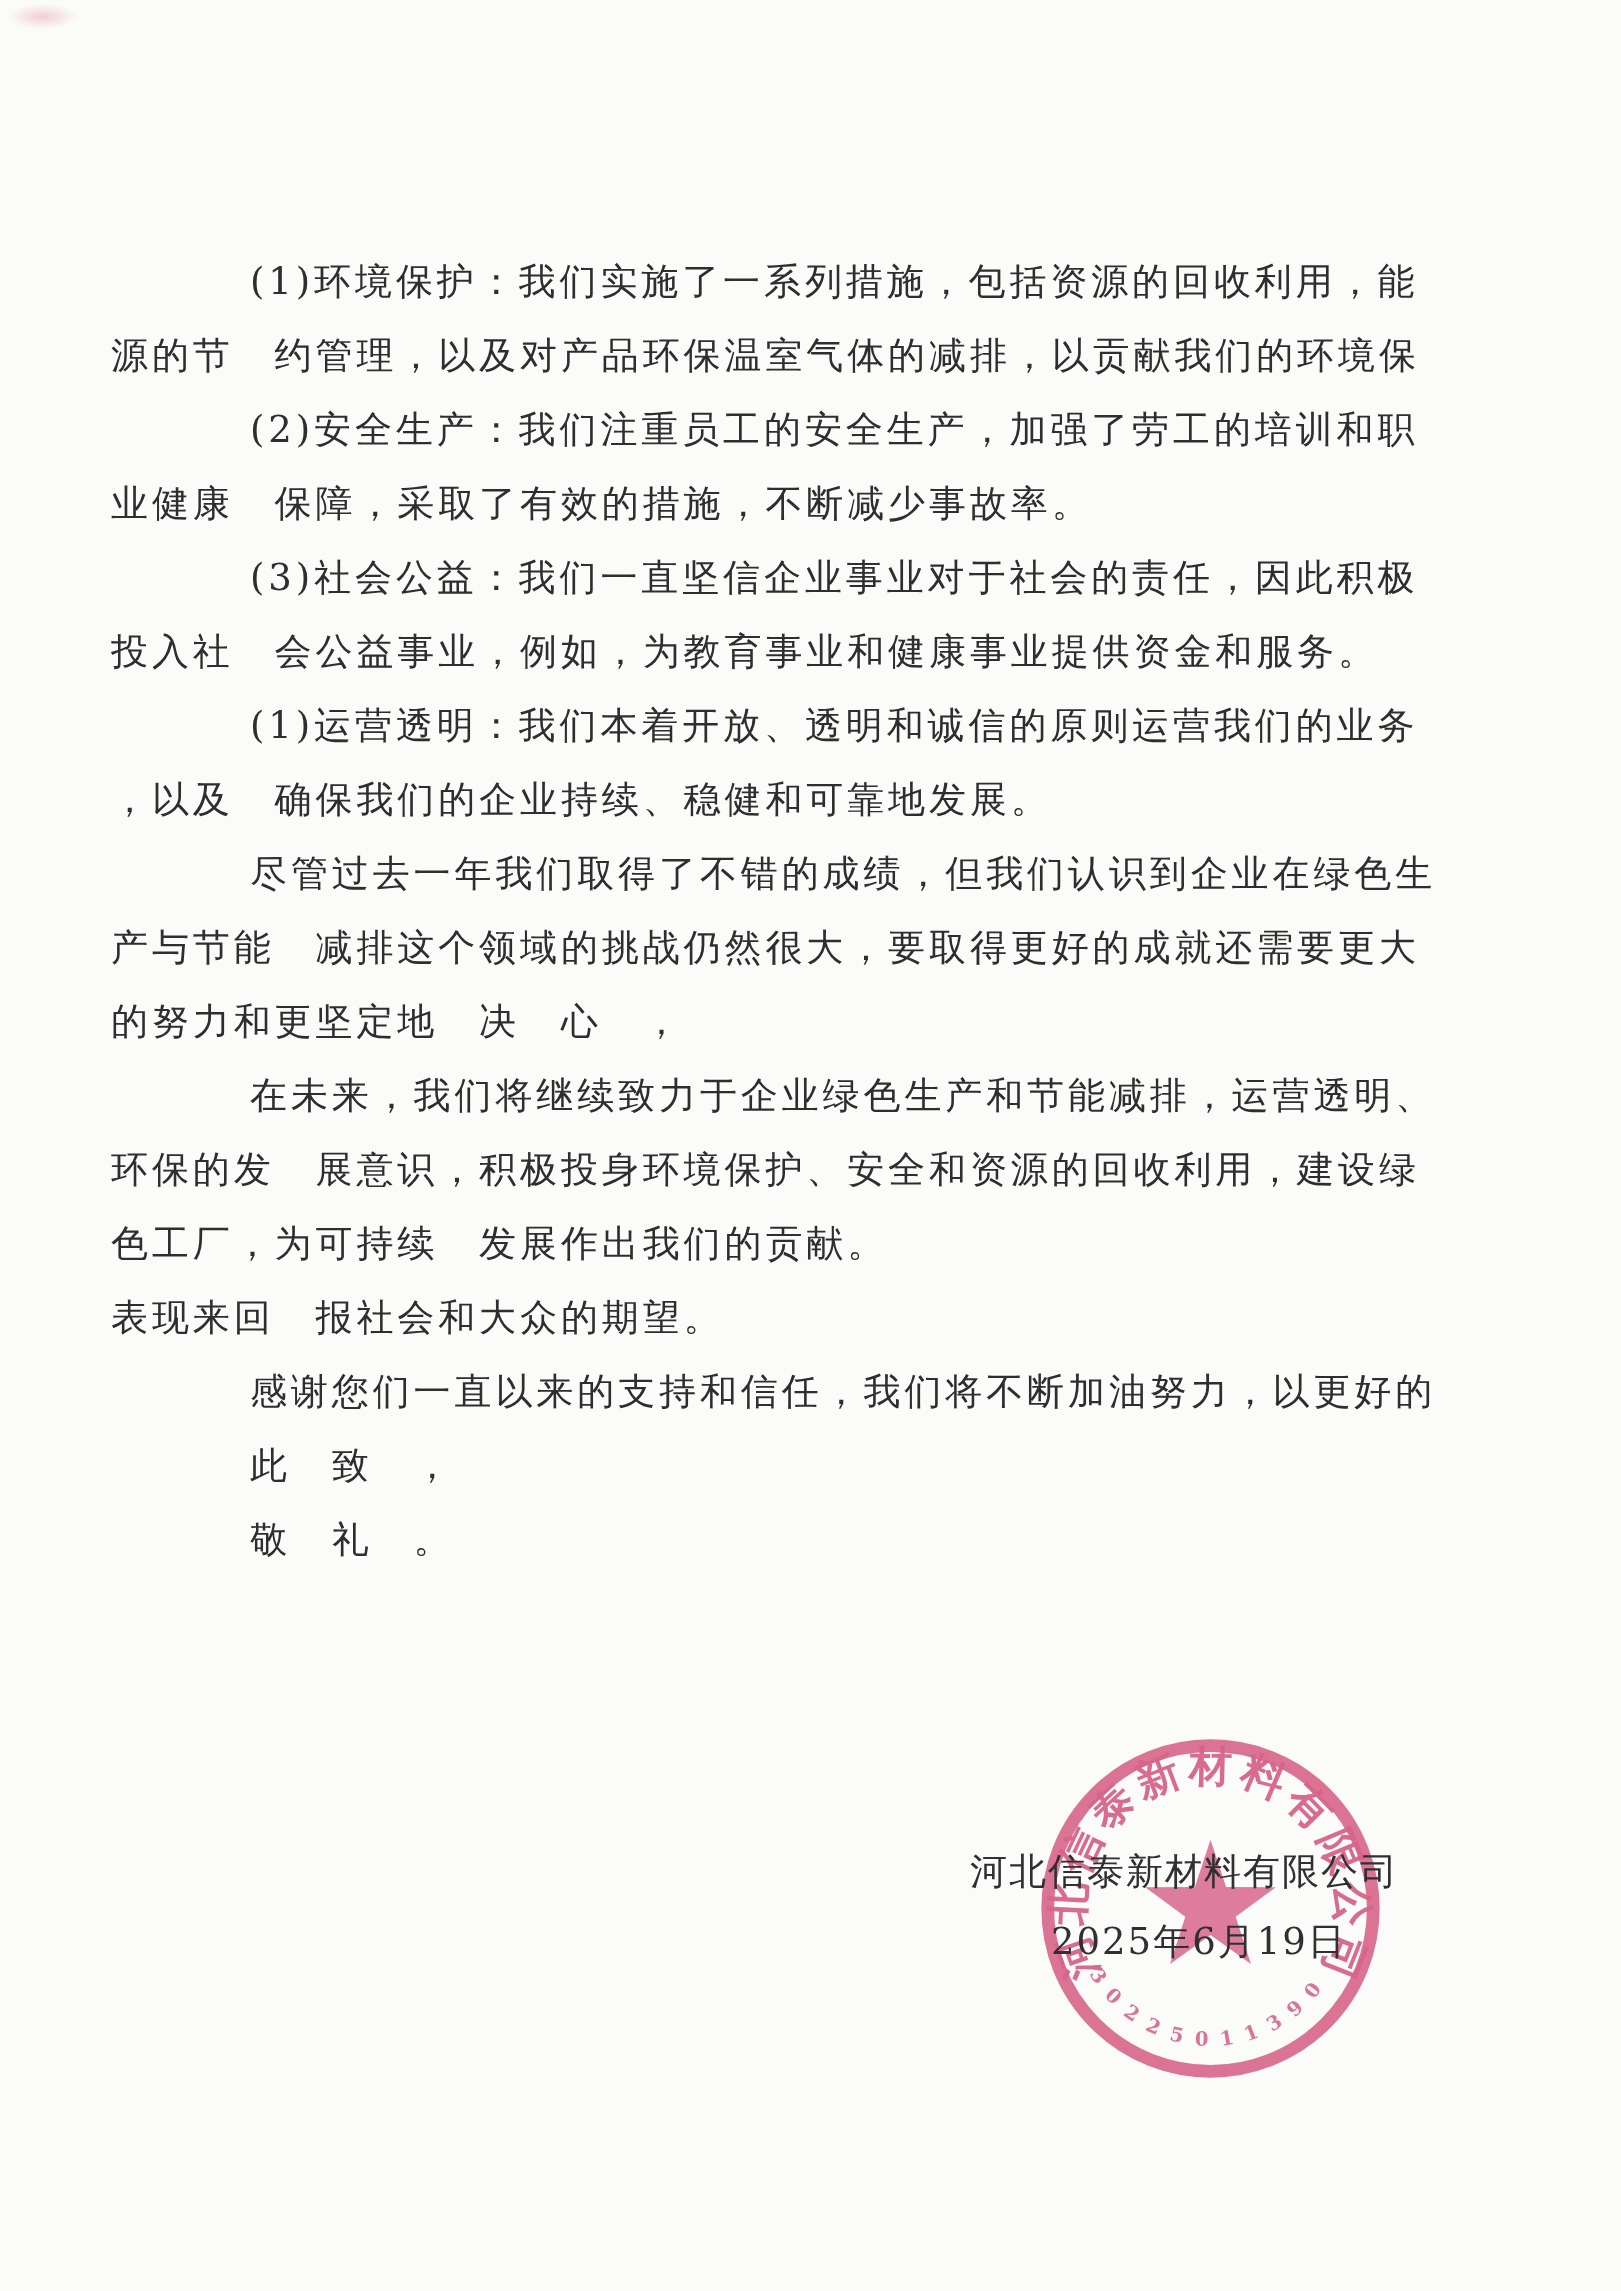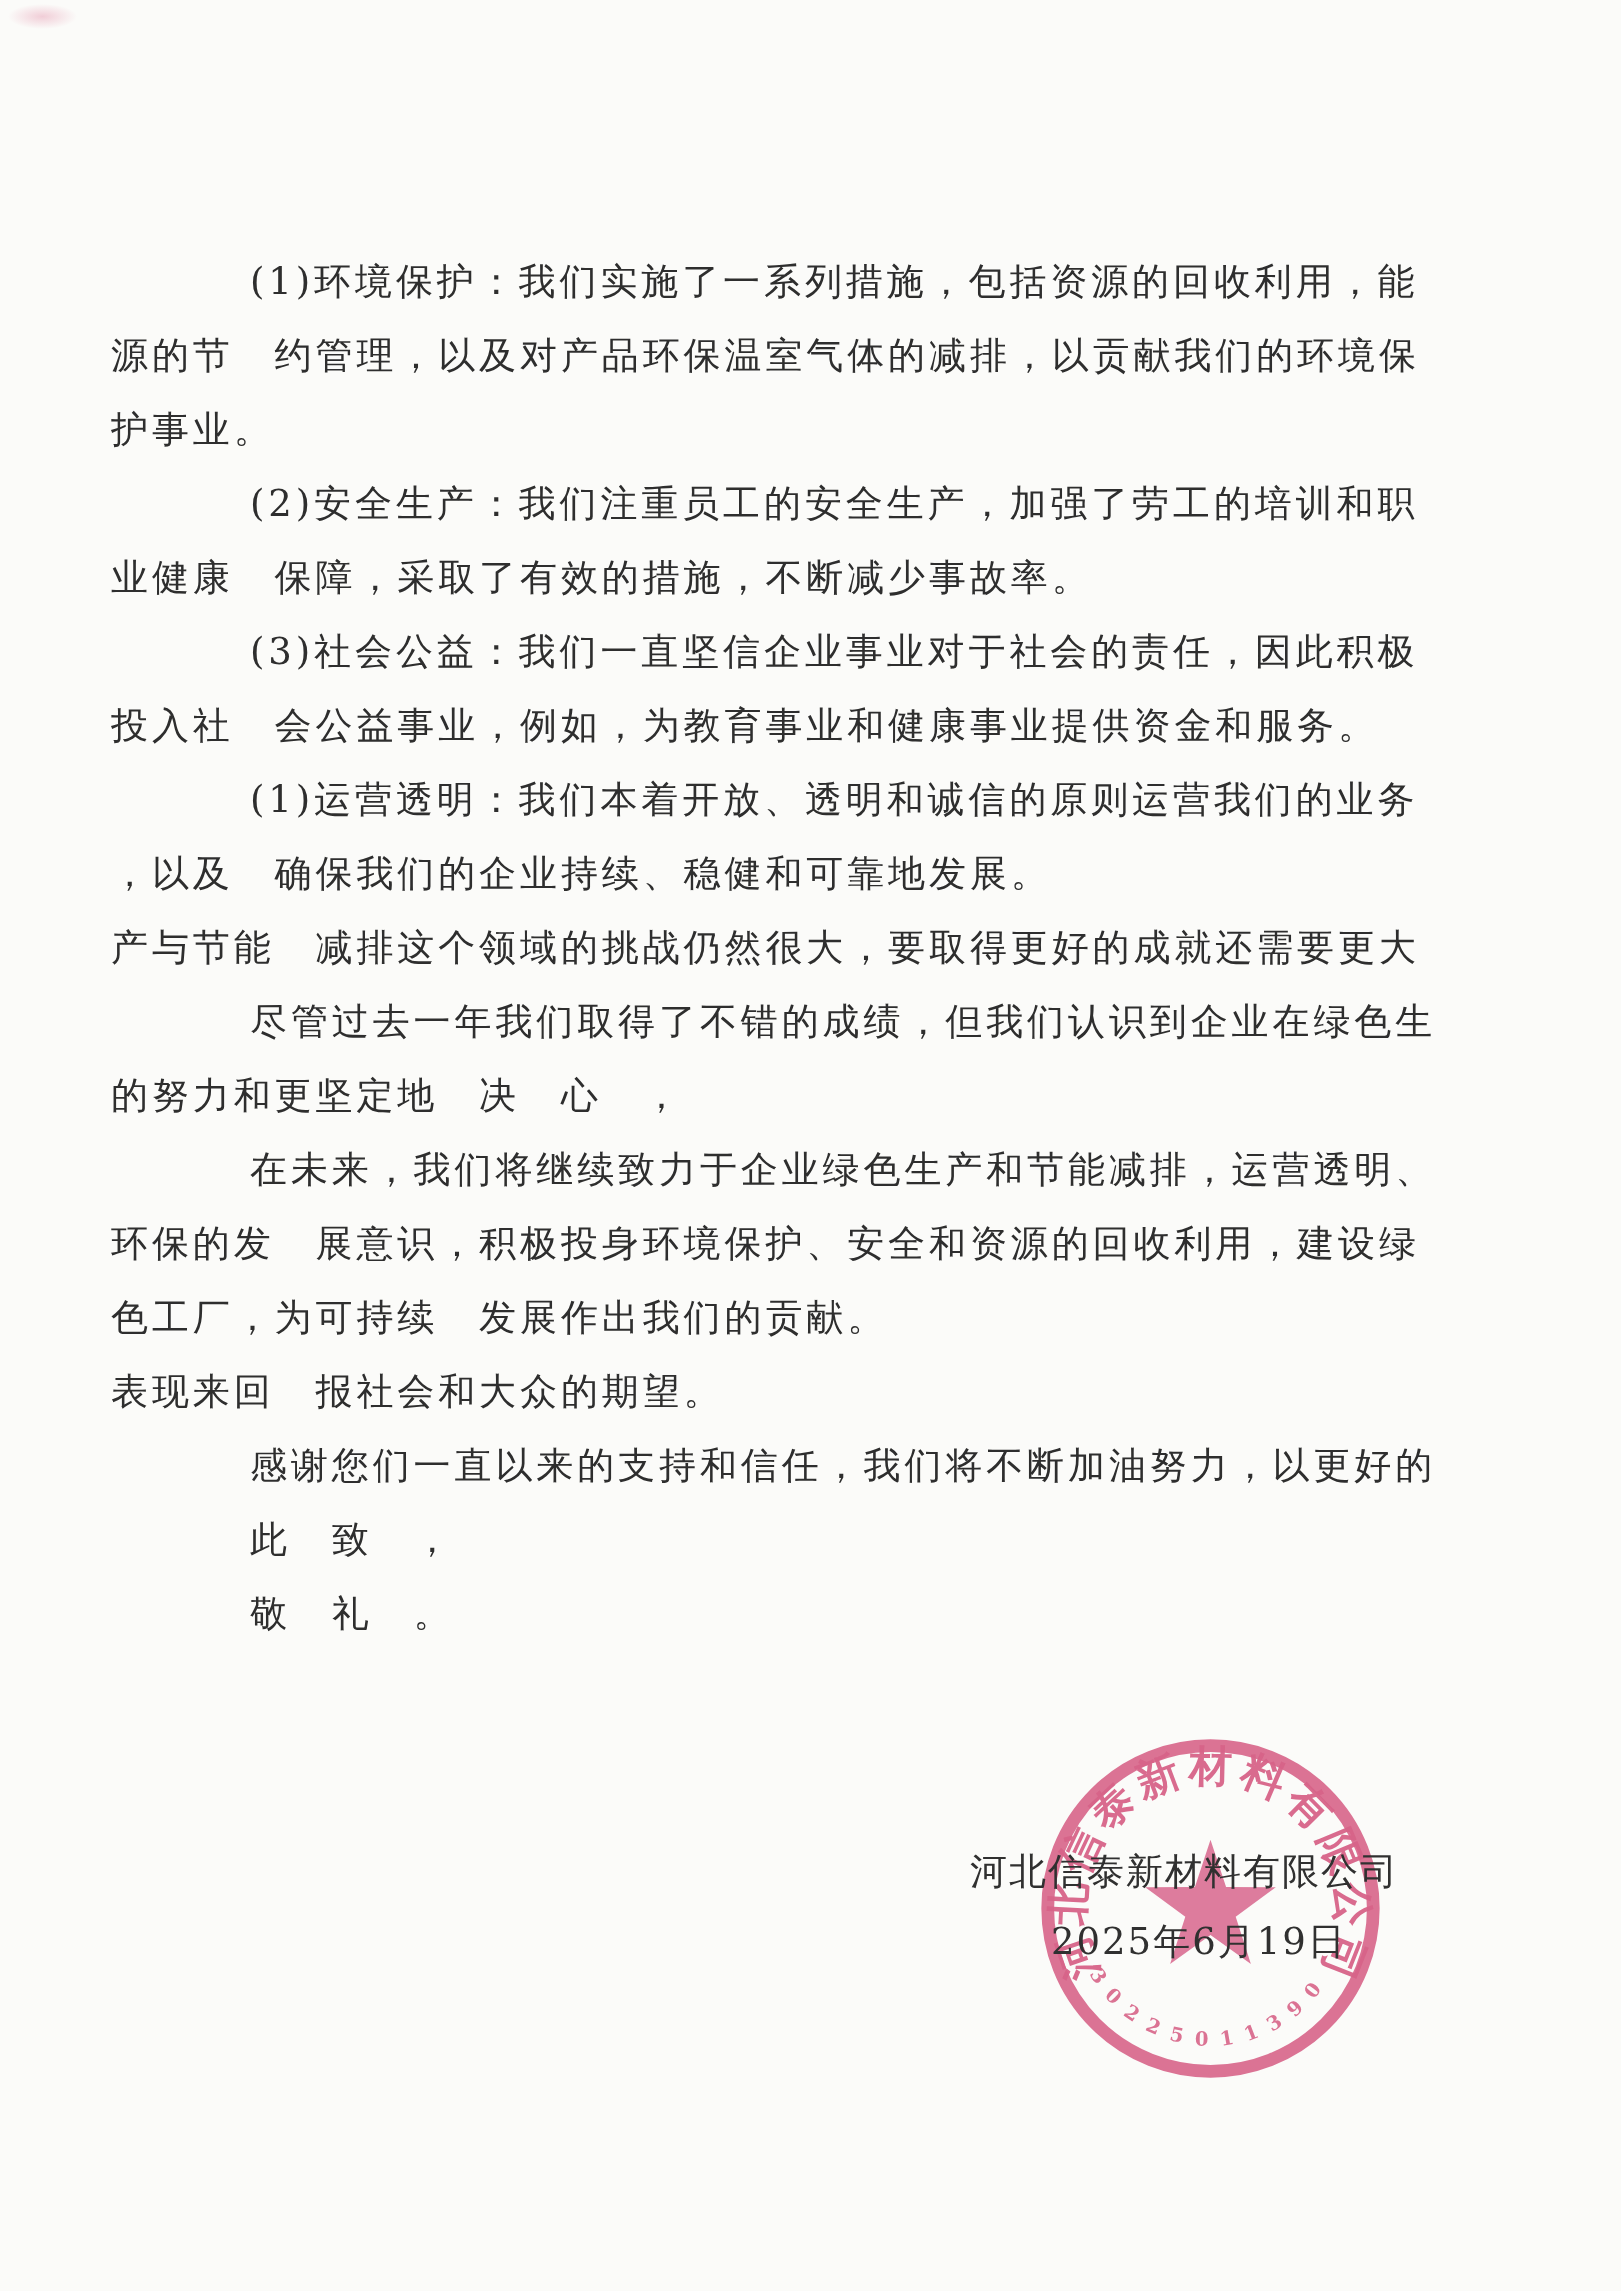--- a/index.html
+++ b/index.html
@@ -50,29 +50,28 @@
 </head>
 <body>
 
 <div class="page">
 
   <div class="smudge"></div>
 
   <div class="doc-body" id="doc-body">
       <div class="text-line indent">(1)环境保护：我们实施了一系列措施，包括资源的回收利用，能</div>
       <div class="text-line">源的节　约管理，以及对产品环保温室气体的减排，以贡献我们的环境保</div>
-      <div class="text-line">护事业。</div>
       <div class="text-line indent">(2)安全生产：我们注重员工的安全生产，加强了劳工的培训和职</div>
       <div class="text-line">业健康　保障，采取了有效的措施，不断减少事故率。</div>
       <div class="text-line indent">(3)社会公益：我们一直坚信企业事业对于社会的责任，因此积极</div>
       <div class="text-line">投入社　会公益事业，例如，为教育事业和健康事业提供资金和服务。</div>
       <div class="text-line indent">(1)运营透明：我们本着开放、透明和诚信的原则运营我们的业务</div>
       <div class="text-line">，以及　确保我们的企业持续、稳健和可靠地发展。</div>
+      <div class="text-line indent">尽管过去一年我们取得了不错的成绩，但我们认识到企业在绿色生</div>
       <div class="text-line">产与节能　减排这个领域的挑战仍然很大，要取得更好的成就还需要更大</div>
-      <div class="text-line indent">尽管过去一年我们取得了不错的成绩，但我们认识到企业在绿色生</div>
       <div class="text-line">的努力和更坚定地　决　心　，</div>
       <div class="text-line indent">在未来，我们将继续致力于企业绿色生产和节能减排，运营透明、</div>
       <div class="text-line">环保的发　展意识，积极投身环境保护、安全和资源的回收利用，建设绿</div>
       <div class="text-line">色工厂，为可持续　发展作出我们的贡献。</div>
       <div class="text-line">表现来回　报社会和大众的期望。</div>
       <div class="text-line indent">感谢您们一直以来的支持和信任，我们将不断加油努力，以更好的</div>
       <div class="text-line indent">此　致　，</div>
       <div class="text-line indent">敬　礼　。</div>
     </div>
 

